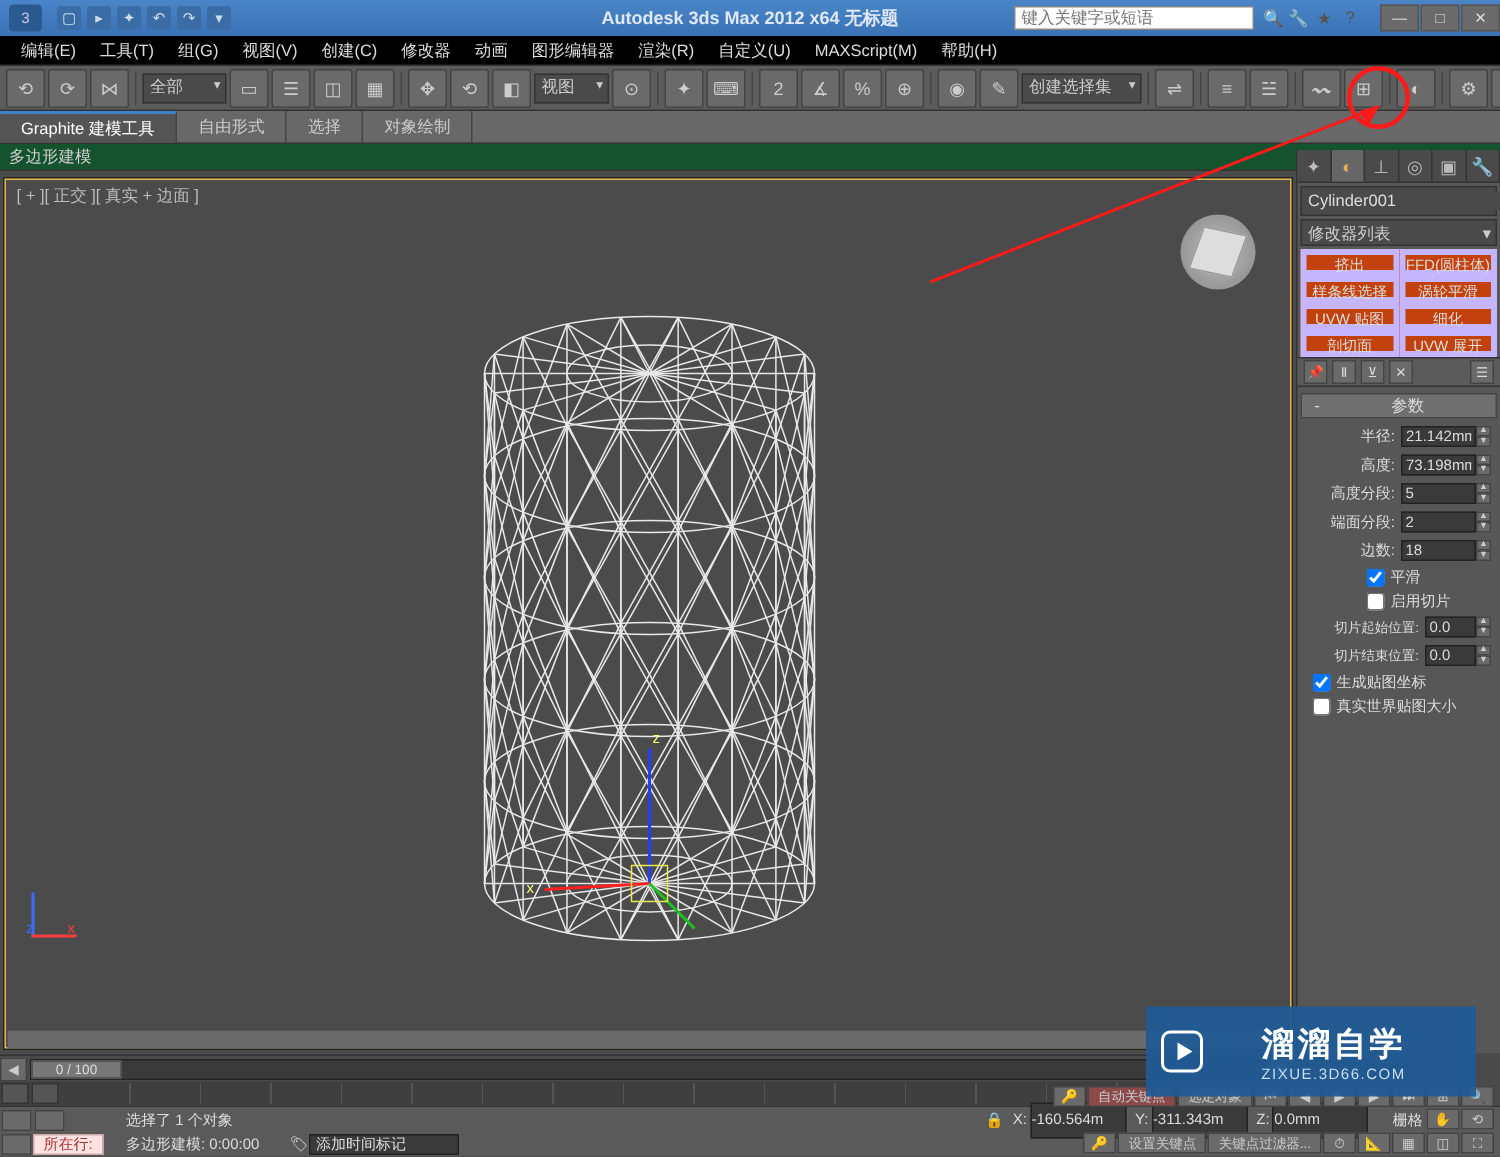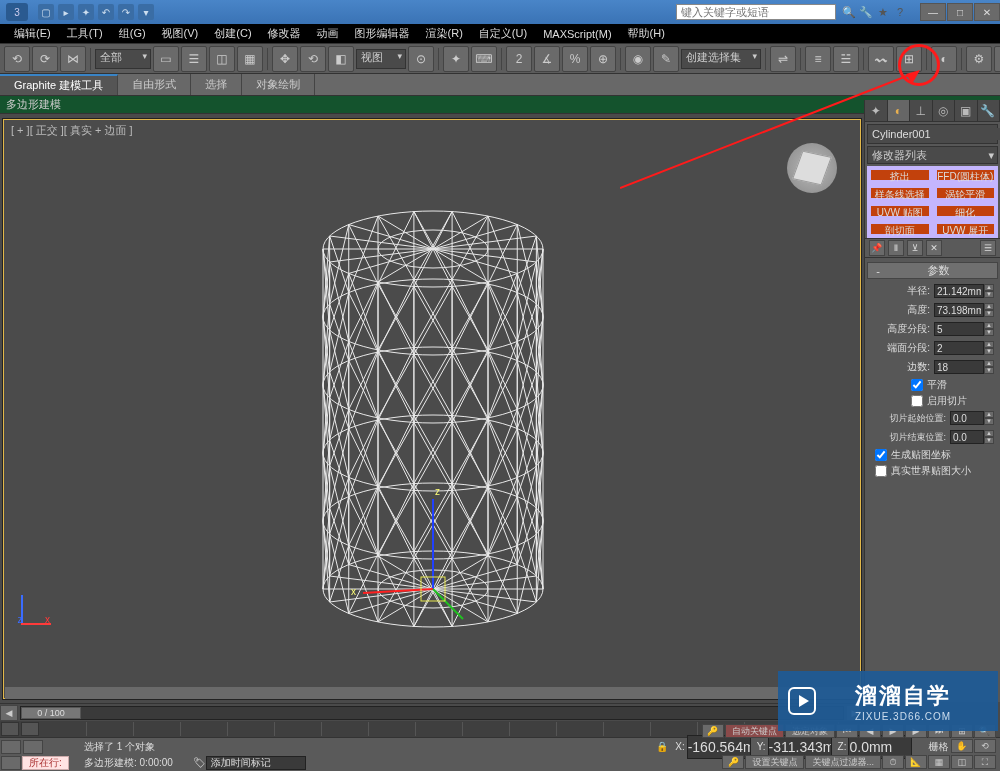--- a/index.html
+++ b/index.html
@@ -96,29 +96,29 @@
 .trackbar .ruler{ flex:1;height:14px;background:repeating-linear-gradient(90deg,#3f3f3f,#3f3f3f 46px,#555 46px,#555 47px);position:relative;}
 .statusbar{ position:absolute;left:0;right:0;bottom:0;height:34px;background:#5a5a5a;border-top:1px solid #333;display:flex;align-items:center;font-size:10px;color:#ddd;}
 .status-left{ display:flex;flex-direction:column;width:80px;}
 .status-row{ display:flex;align-items:center;height:16px;}
 .status-row .sb{ width:20px;height:14px;background:#6a6a6a;border:1px solid #444;margin:0 1px;}
 .status-row .pink{ background:#ffe3e3;color:#a33;padding:0 6px;height:14px;display:flex;align-items:center;border:1px solid #caa;}
 .status-mid{ display:flex;flex-direction:column;flex:1;}
 .status-mid .line{ height:16px;display:flex;align-items:center;padding:0 4px;}
 .coord{ display:flex;align-items:center;gap:2px;margin-left:6px;}
 .coord label{ color:#ddd;font-size:10px;}
-.coord input{ width:64px;height:24px;background:#3a3a3a;border:1px solid #222;color:#ddd;font-size:14px;padding:0 0;}
+.coord input{ width:64px;height:24px;background:#3a3a3a;border:1px solid #222;color:#ddd;font-size:10px;padding:0 0;}
 .status-input{ width:100px;height:14px;background:#3a3a3a;border:1px solid #222;color:#ddd;font-size:10px;padding:0 4px;}
 .anim-ctrls{ position:absolute;right:4px;bottom:2px;display:flex;flex-wrap:wrap;width:300px;gap:1px;justify-content:flex-end;}
 .anim-ctrls .ab{ width:22px;height:14px;background:#6a6a6a;border:1px solid #444;display:flex;align-items:center;justify-content:center;font-size:9px;color:#ccc;}
 .anim-ctrls .ab.wide{ width:auto;padding:0 6px;}
 .anim-ctrls .ab.red{ background:#8a4a4a;}
 
 
-.watermark{ position:absolute; right:2px; bottom:40px; width:220px; height:60px; background:rgba(30,90,150,0.93); display:flex;align-items:center;justify-content:center;flex-direction:column;color:#fff;z-index:60;}
+.watermark{ position:absolute; right:16px; bottom:40px; width:220px; height:60px; background:rgba(30,90,150,0.93); display:flex;align-items:center;justify-content:center;flex-direction:column;color:#fff;z-index:60;}
 .watermark .big{ font-size:22px;font-weight:bold;letter-spacing:2px;}
 .watermark .small{ font-size:10px;letter-spacing:1px;color:#cde;}
 .watermark .play{ position:absolute;left:10px;width:28px;height:28px;border:2px solid #fff;border-radius:6px;display:flex;align-items:center;justify-content:center;}
 .watermark .play::after{content:"";border-left:10px solid #fff;border-top:6px solid transparent;border-bottom:6px solid transparent;margin-left:3px;}
 
 
 .cyl{ position:absolute; left:300px; top:80px; width:260px; height:440px; }
 </style>
 </head>
 <body>
@@ -126,20 +126,21 @@
 <div class="titlebar">
   <div class="logo">3</div>
   <div class="qat">
     <span>▢</span>
     <span>▸</span>
     <span>✦</span>
     <span>↶</span>
     <span>↷</span>
     <span>▾</span>
   </div>
+  <div class="title">Autodesk 3ds Max 2012 x64   无标题</div>
   <div class="search">
     <input placeholder="键入关键字或短语" style="">
   </div>
   <div class="sicons">
     <span>🔍</span>
     <span>🔧</span>
     <span>★</span>
     <span>?</span>
   </div>
   <div class="winbtns">

